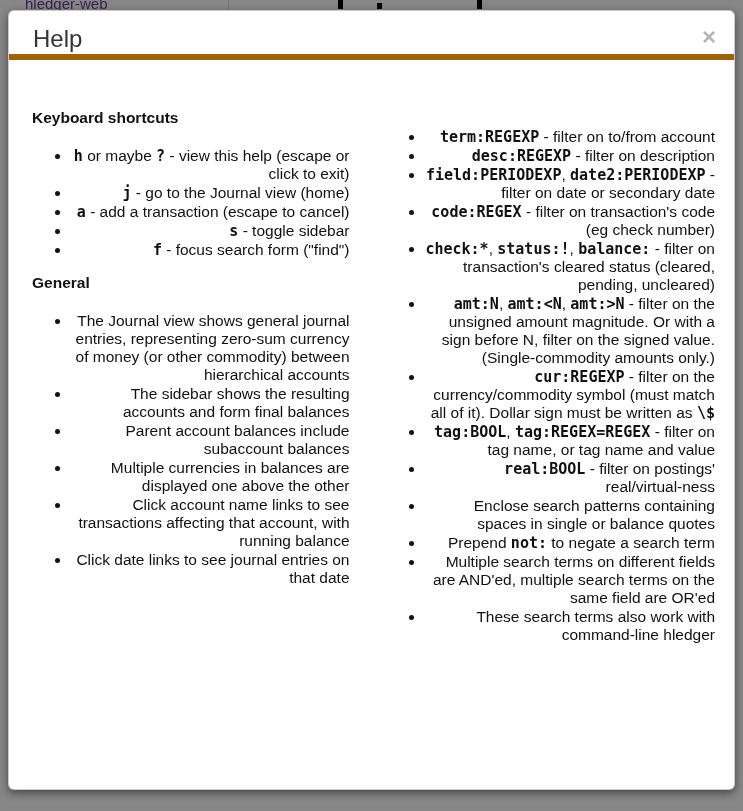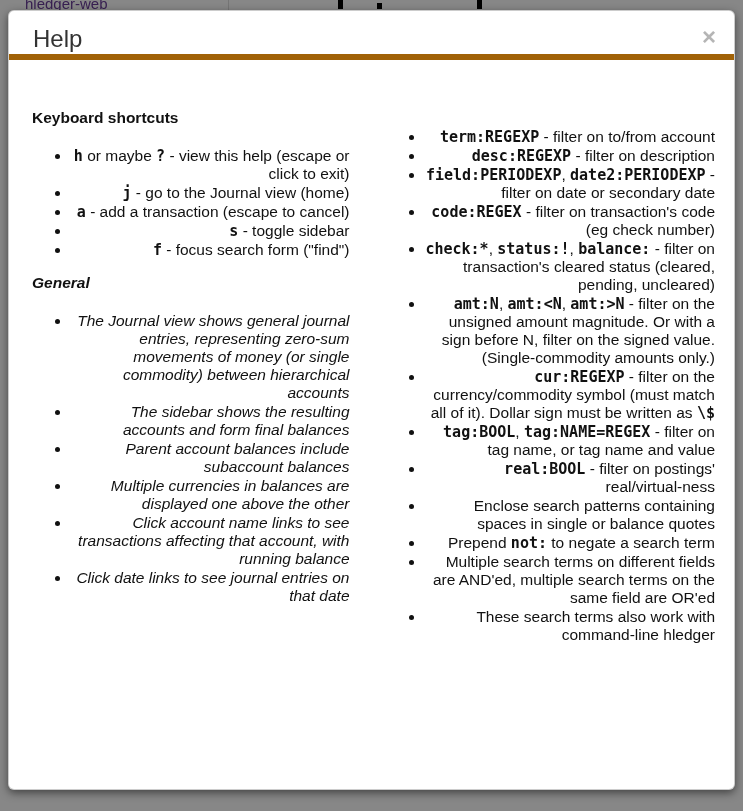--- a/index.html
+++ b/index.html
@@ -51,21 +51,21 @@
     display: flex; box-sizing: border-box;
     padding: 20px 15px 18px;
   }
   .col { width: 50%; box-sizing: border-box; margin-top: 28px; }
   .col-left  { padding: 0 22px 0 8px; }
   .col-right { padding: 0 4px 0 14px; }
   .sec-heading {
     margin: 0; font-size: 15.5px; font-weight: bold;
     color: #111111; line-height: 19px;
   }
-  section + section { margin-top: 14px; font-style: italic; }
+  section + section { margin-top: 14px; }
   .help-list {
     margin: 20px 0 0; padding-left: 39px;
     font-size: 15.5px; line-height: 18px; color: #111111;
     list-style-type: disc;
     text-align: right;
   }
   .help-list li { margin-bottom: 1px; }
   .help-list code {
     font-family: "DejaVu Sans Mono", monospace;
     font-weight: bold; font-size: 15px; color: #111111;
@@ -97,40 +97,40 @@
             <li><code>h</code> or maybe <code>?</code> - view this help (escape or click to exit)</li>
             <li><code>j</code> - go to the Journal view (home)</li>
             <li><code>a</code> - add a transaction (escape to cancel)</li>
             <li><code>s</code> - toggle sidebar</li>
             <li><code>f</code> - focus search form ("find")</li>
           </ul>
       </section>
       <section>
         <h2 class="sec-heading">General</h2>
         <ul class="help-list">
-            <li>The Journal view shows general journal entries, representing zero-sum movements of money (or single commodity) between hierarchical accounts</li>
+            <li>The Journal view shows general journal entries, representing zero-sum currency of money (or other commodity) between hierarchical accounts</li>
             <li>The sidebar shows the resulting accounts and form final balances</li>
             <li>Parent account balances include subaccount balances</li>
             <li>Multiple currencies in balances are displayed one above the other</li>
             <li>Click account name links to see transactions affecting that account, with running balance</li>
             <li>Click date links to see journal entries on that date</li>
           </ul>
       </section>
     </div>
     <div class="col col-right">
       <section>
         <ul class="help-list">
             <li><code>term:REGEXP</code> - filter on to/from account</li>
             <li><code>desc:REGEXP</code> - filter on description</li>
             <li><code>field:PERIODEXP</code>, <code>date2:PERIODEXP</code> - filter on date or secondary date</li>
             <li><code>code:REGEX</code> - filter on transaction's code (eg check number)</li>
             <li><code>check:*</code>, <code>status:!</code>, <code>balance:</code> - filter on transaction's cleared status (cleared, pending, uncleared)</li>
             <li><code>amt:N</code>, <code>amt:&lt;N</code>, <code>amt:&gt;N</code> - filter on the unsigned amount magnitude. Or with a sign before N, filter on the signed value. (Single-commodity amounts only.)</li>
             <li><code>cur:REGEXP</code> - filter on the currency/commodity symbol (must match all of it). Dollar sign must be written as <code>\$</code></li>
-            <li><code>tag:BOOL</code>, <code>tag:NAME=REGEX</code> - filter on tag name, or tag name and value</li>
+            <li><code>tag:BOOL</code>, <code>tag:REGEX=REGEX</code> - filter on tag name, or tag name and value</li>
             <li><code>real:BOOL</code> - filter on postings' real/virtual-ness</li>
             <li>Enclose search patterns containing spaces in single or balance quotes</li>
             <li>Prepend <code>not:</code> to negate a search term</li>
             <li>Multiple search terms on different fields are AND'ed, multiple search terms on the same field are OR'ed</li>
             <li>These search terms also work with command-line hledger</li>
           </ul>
       </section>
     </div>
   </div>
 </div>

